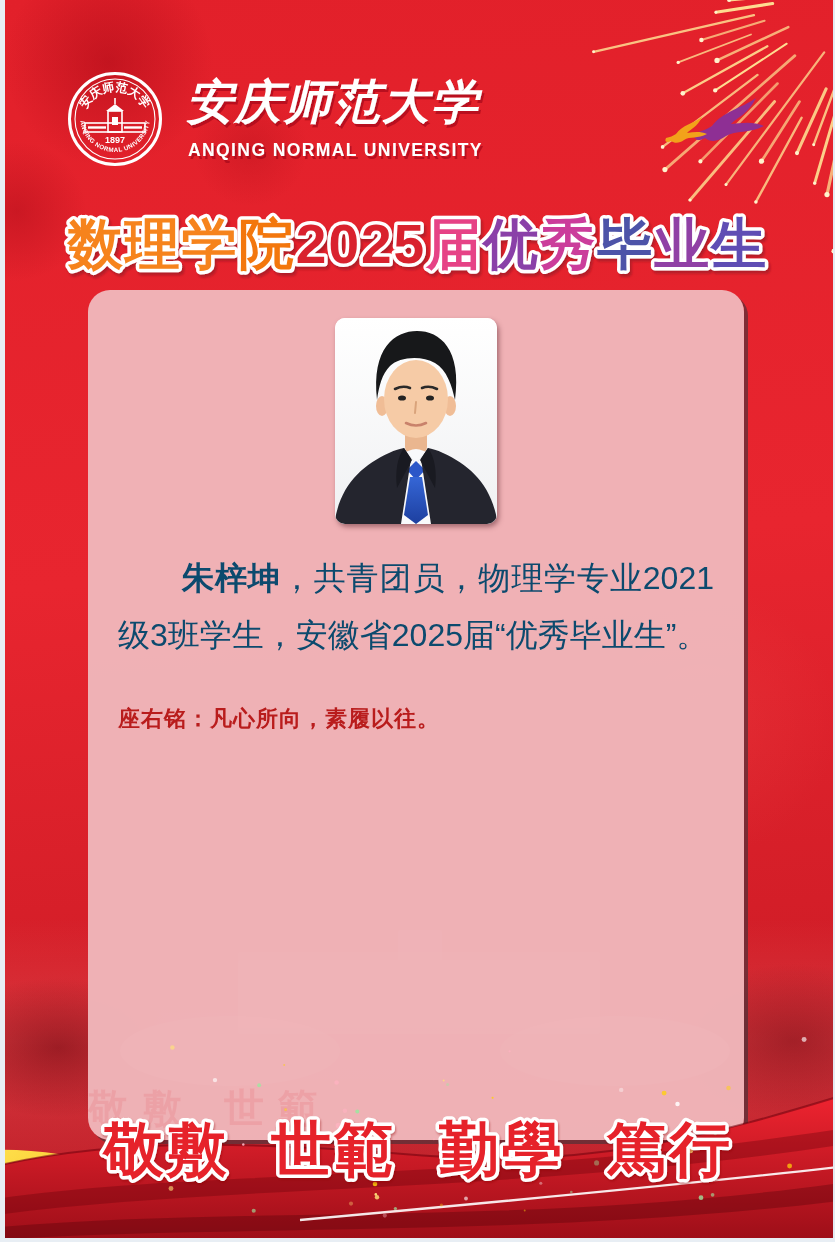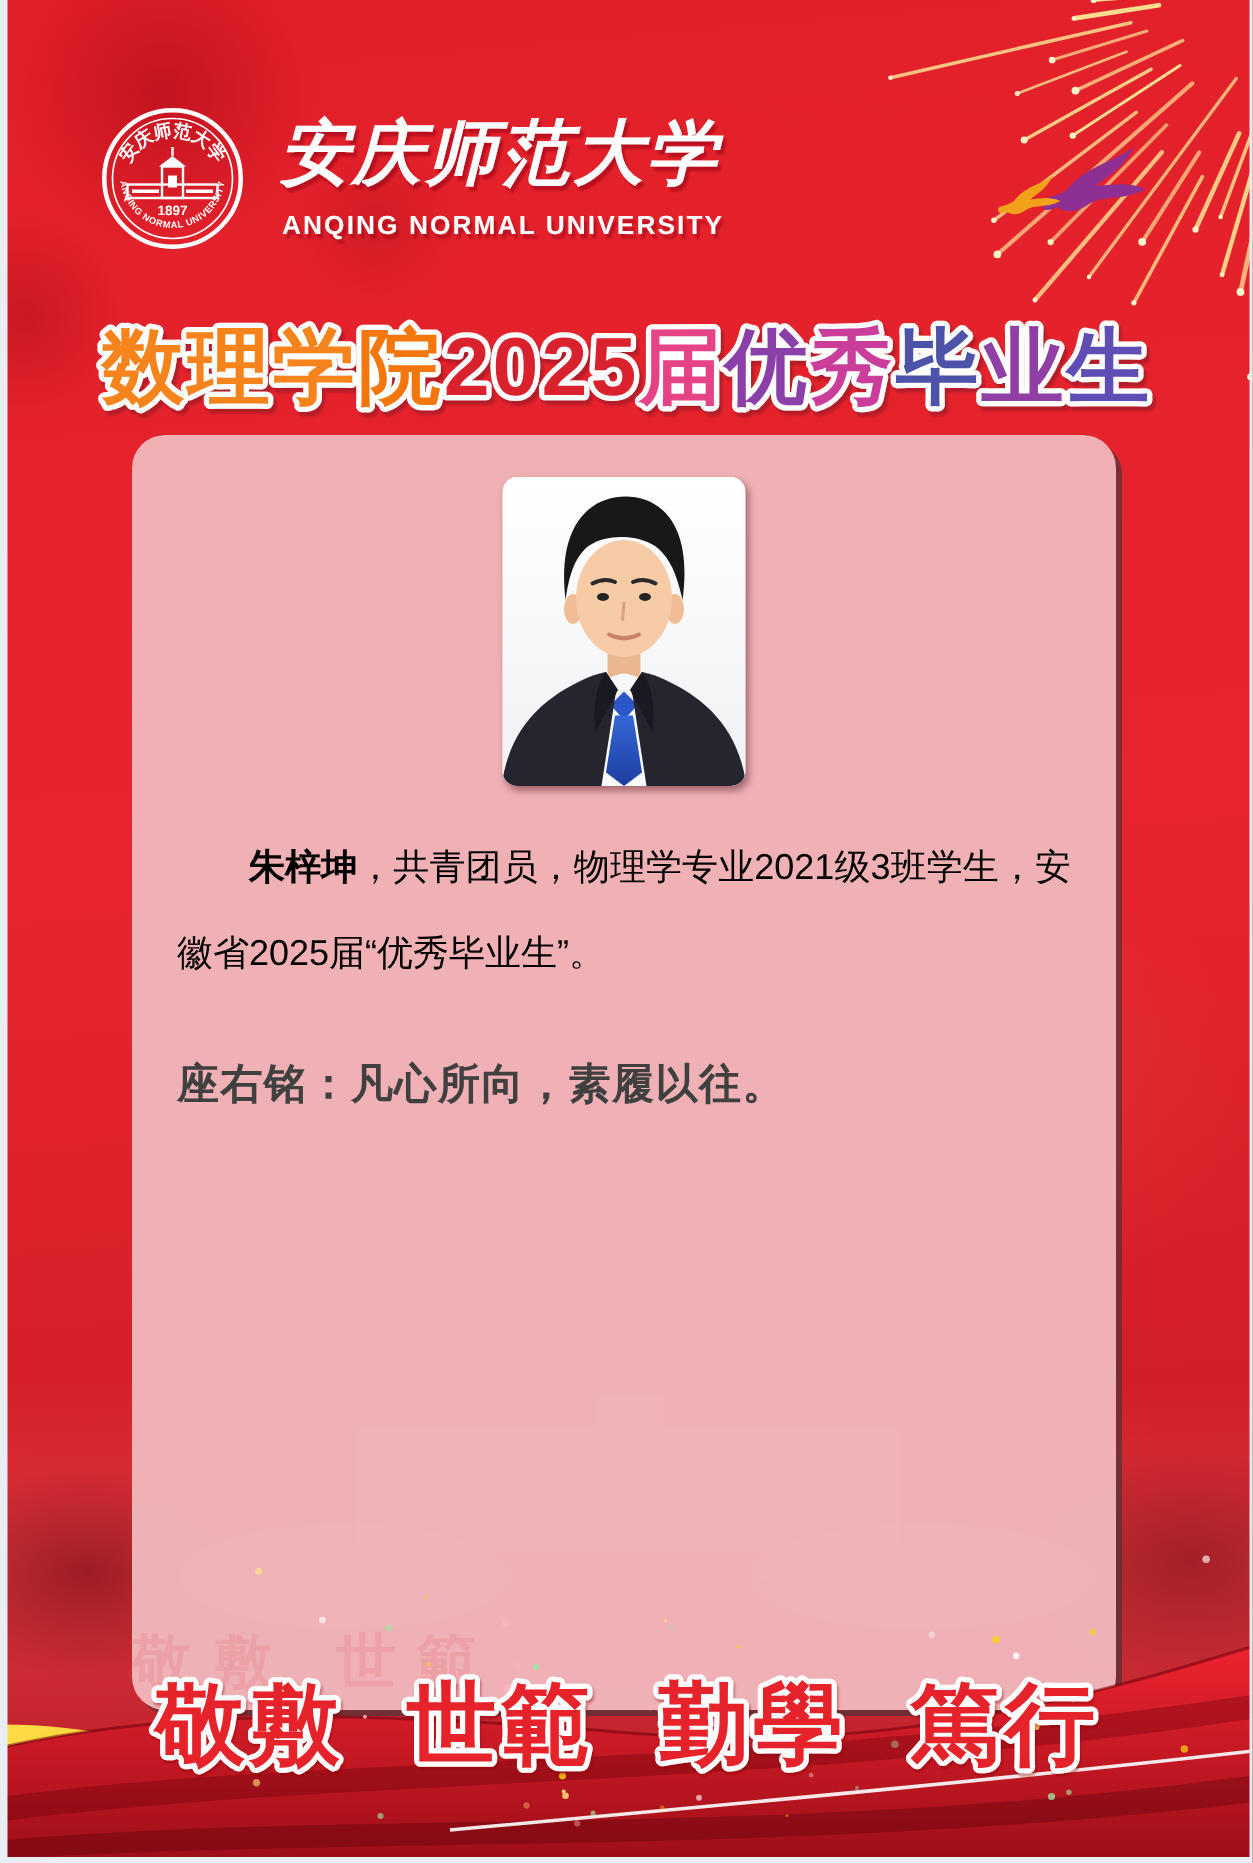--- a/index.html
+++ b/index.html
@@ -54,23 +54,23 @@
   .card{
     position:absolute;left:88px;top:290px;width:656px;height:850px;z-index:10;
     background:rgba(240,182,186,.97);border-radius:22px;
     box-shadow:4px 4px 0 rgba(58,52,58,.6);
   }
   .photo{
     position:relative;width:162px;height:206px;margin:28px auto 0;
     border-radius:10px;overflow:hidden;background:#fff;
     box-shadow:2px 3px 5px rgba(90,35,45,.5);
   }
-  .bio{margin:26px 30px 0;color:#000000;font-size:24px;line-height:57px;text-align:justify;}
+  .bio{margin:26px 30px 0;color:#0c4a6e;font-size:32px;line-height:57px;text-align:justify;}
   .bio p{margin:0;text-indent:2em;}
-  .motto-line{margin:40px 30px 0;color:#404040;font-size:28px;font-weight:bold;letter-spacing:1px;}
+  .motto-line{margin:40px 30px 0;color:#b91c1c;font-size:22px;font-weight:bold;letter-spacing:1px;}
   .faint-inscription{
     position:absolute;left:0;right:0;bottom:4px;text-align:left;
     color:#e03540;opacity:.12;font-weight:bold;font-size:40px;line-height:56px;
     letter-spacing:14px;font-family:"DejaVu Serif", serif;
   }
 
   
   .ribbons{left:0;top:932px;width:835px;height:310px;z-index:40;}
   .glitter{left:0;top:1000px;width:835px;height:242px;z-index:45;}
   .school-motto{left:0;top:1098px;width:835px;height:104px;z-index:50;}

